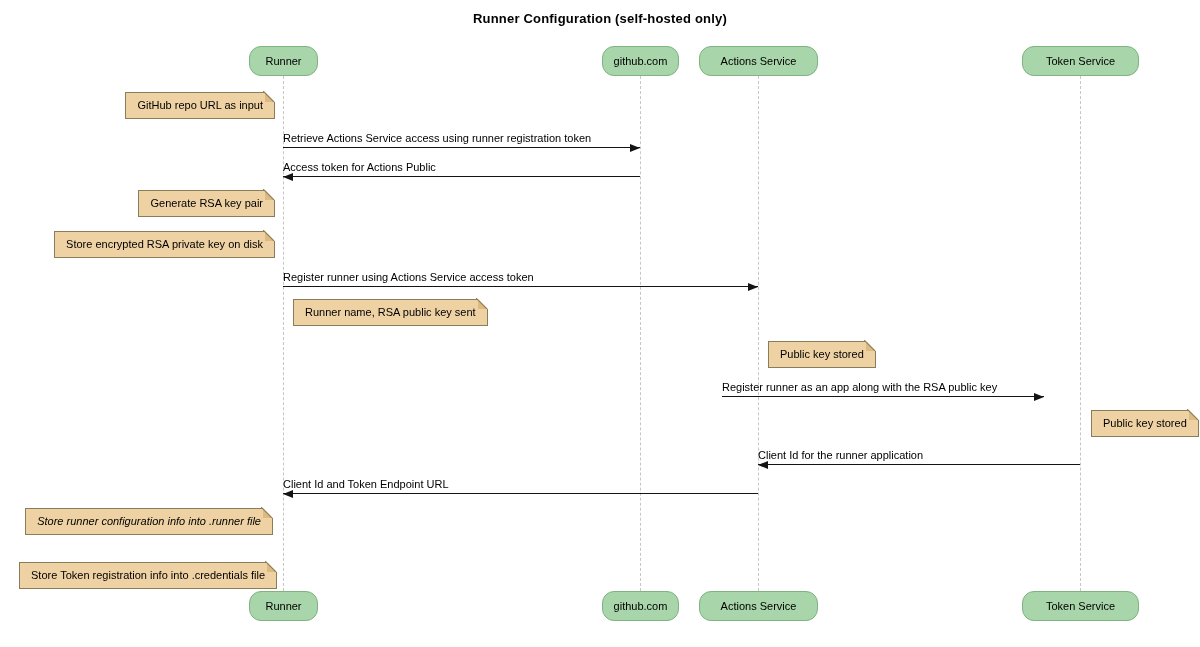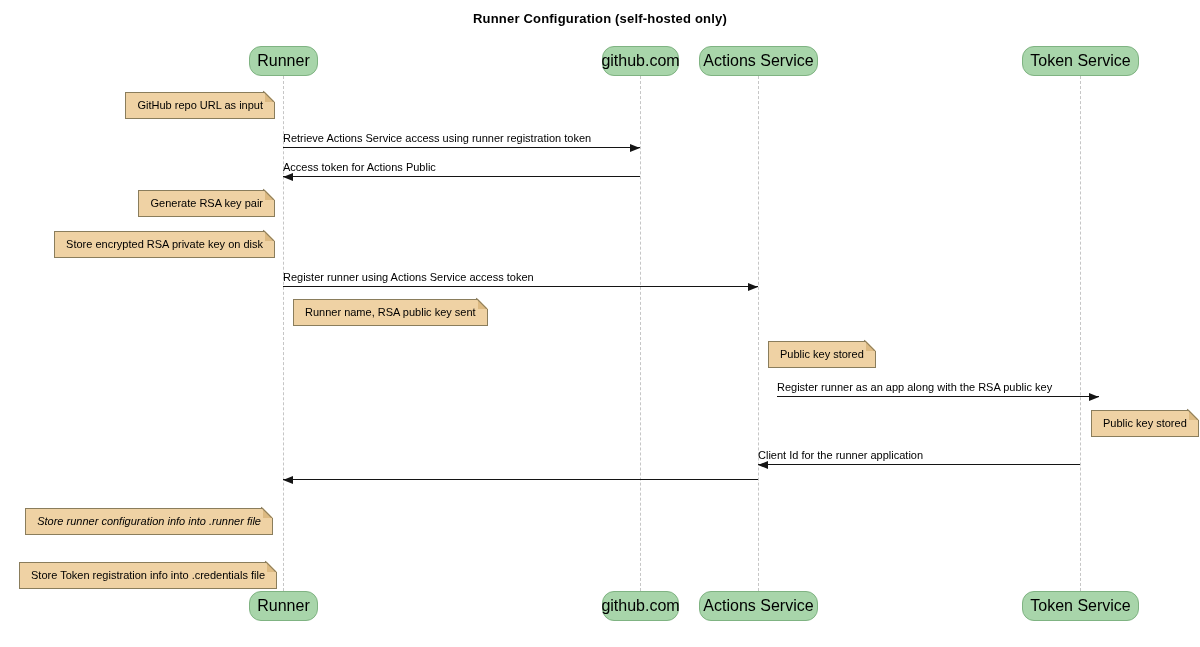--- a/index.html
+++ b/index.html
@@ -28,21 +28,21 @@
     border-left: 1px dashed var(--lifeline, #c6c6c6);
   }
   .participant {
     position: absolute;
     background: var(--participant-fill, #a8d5aa);
     border: 1px solid var(--participant-border, #7fb382);
     border-radius: 12px;
     display: flex;
     align-items: center;
     justify-content: center;
-    font-size: 16px;
+    font-size: 11px;
     box-sizing: border-box;
     white-space: nowrap;
   }
   .message { position: absolute; }
   .message-label {
     font-size: 11px;
     text-align: left;
     white-space: nowrap;
     height: 14px;
     line-height: 14px;
@@ -128,29 +128,30 @@
         <div class="message-line dir-right"></div>
       </div>
       <div class="message" style="left: 283px; top: 160px; width: 357px;">
         <div class="message-label">Access token for Actions Public</div>
         <div class="message-line dir-left"></div>
       </div>
       <div class="message" style="left: 283px; top: 270px; width: 475px;">
         <div class="message-label">Register runner using Actions Service access token</div>
         <div class="message-line dir-right"></div>
       </div>
-      <div class="message" style="left: 777px; top: 380px; width: 322px;">
+      <div class="message" style="left: 722px; top: 380px; width: 322px;">
         <div class="message-label">Register runner as an app along with the RSA public key</div>
         <div class="message-line dir-right"></div>
       </div>
       <div class="message" style="left: 758px; top: 448px; width: 322px;">
         <div class="message-label">Client Id for the runner application</div>
         <div class="message-line dir-left"></div>
       </div>
       <div class="message" style="left: 283px; top: 477px; width: 475px;">
+        <div class="message-label">Client Id and Token Endpoint URL</div>
         <div class="message-line dir-left"></div>
       </div>
       <div class="note" style="top: 92px; right: 925px;">GitHub repo URL as input</div>
       <div class="note" style="top: 190px; right: 925px;">Generate RSA key pair</div>
       <div class="note" style="top: 231px; right: 925px;">Store encrypted RSA private key on disk</div>
       <div class="note" style="top: 299px; left: 293px;">Runner name, RSA public key sent</div>
       <div class="note" style="top: 341px; left: 768px;">Public key stored</div>
       <div class="note" style="top: 410px; left: 1091px;">Public key stored</div>
       <div class="note" style="top: 508px; right: 927px; font-style: italic;">Store runner configuration info into .runner file</div>
       <div class="note" style="top: 562px; right: 923px; text-align: right;">Store Token registration info into .credentials file</div>

